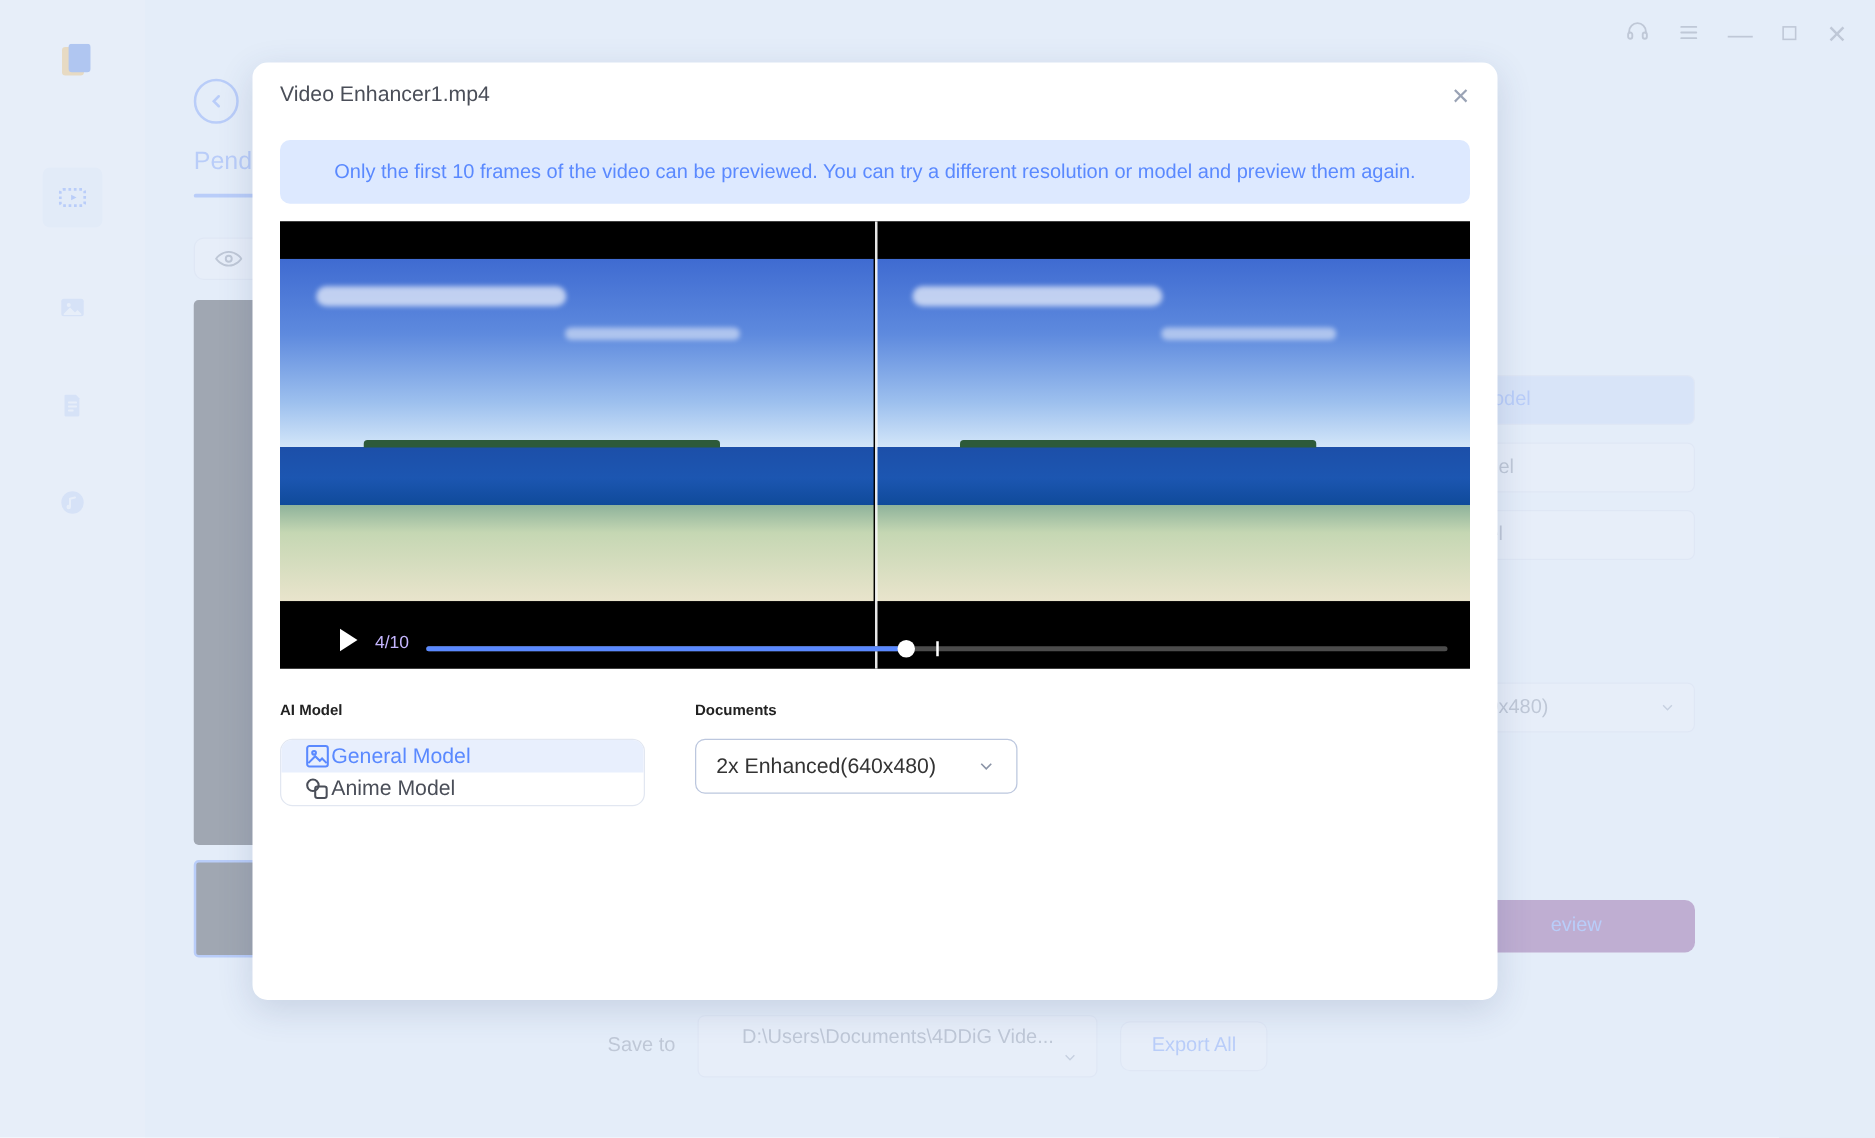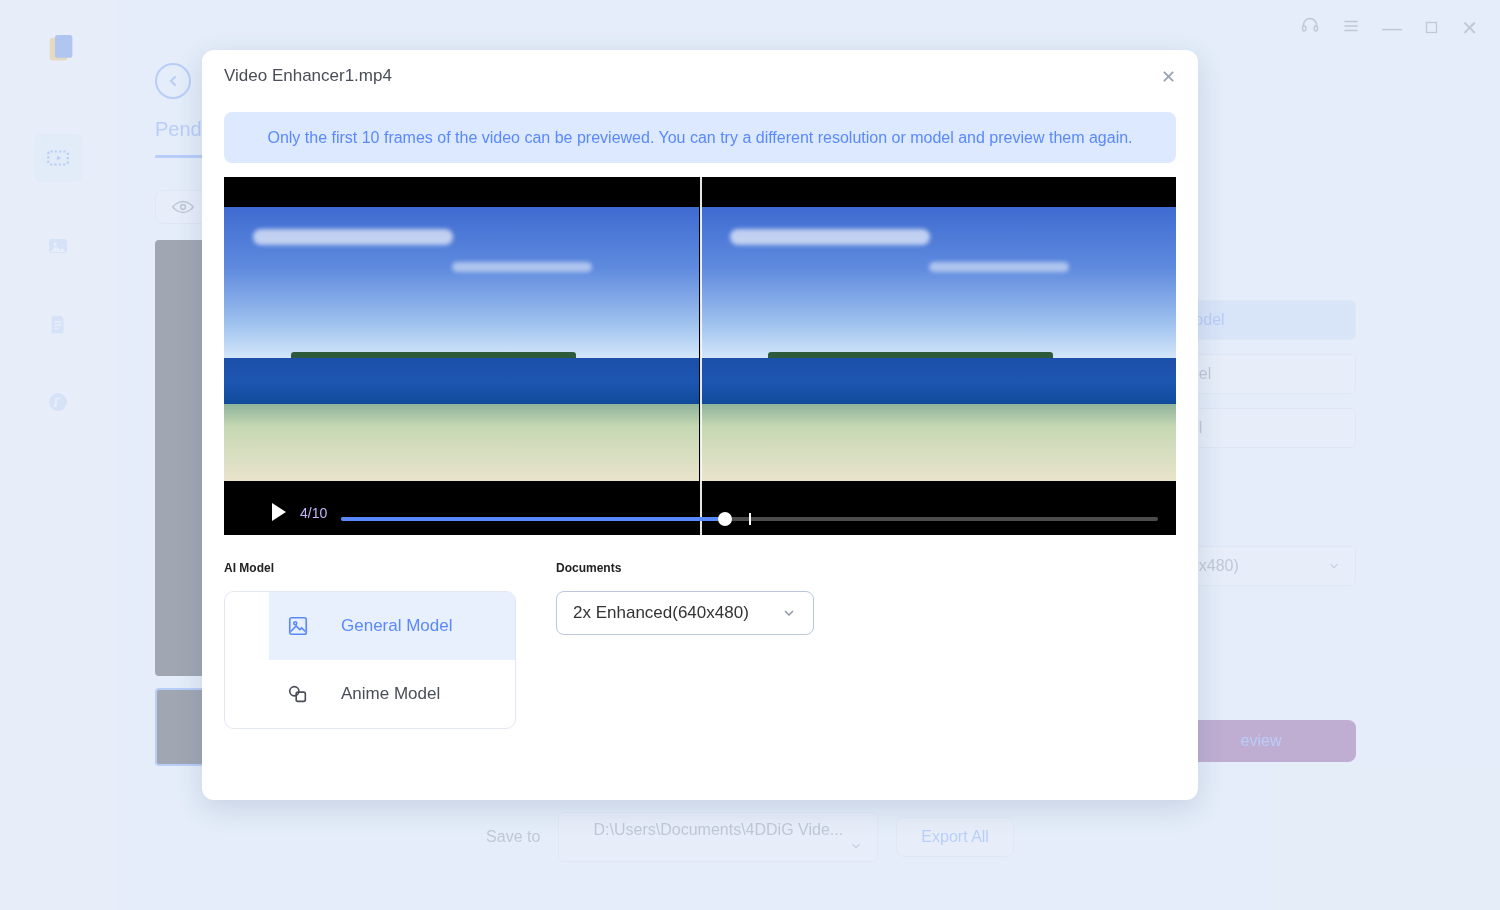--- a/index.html
+++ b/index.html
@@ -76,21 +76,21 @@
   .timeline{position:absolute;left:18px;right:18px;bottom:14px;display:flex;align-items:flex-end;gap:14px;color:#c4b5fd;font-size:14px;margin-left:30px;}
   .play-icon{width:0;height:0;border-left:14px solid #fff;border-top:9px solid transparent;border-bottom:9px solid transparent;}
   .track{flex:1;height:4px;background:#4c4c4c;border-radius:2px;position:relative;}
   .track .left-half{position:absolute;left:0;top:0;height:100%;width:47%;background:var(--accent);border-radius:2px;}
   .track .knob{position:absolute;left:47%;top:50%;width:14px;height:14px;background:#fff;border-radius:50%;transform:translate(-50%,-50%);}
   .track .stop{position:absolute;left:50%;top:50%;width:2px;height:12px;background:#fff;transform:translate(-50%,-50%);}
 
   .controls{display:flex;gap:40px;margin-top:20px;}
   .ctrl-col h4{margin:6px 0 16px 0;font-size:12px;color:#222;font-weight:600;}
   .model-list{width:292px;border:1px solid var(--border);border-radius:10px;overflow:hidden;}
-  .model-item{display:flex;align-items:center;gap:32px;padding:23px 18px;color:var(--text);font-size:17px;cursor:pointer;margin-left:44px;}
+  .model-item{display:flex;align-items:center;gap:0;padding:2px 18px;color:var(--text);font-size:17px;cursor:pointer;}
   .model-item + .model-item{}
   .model-item.sel{background:var(--accent-soft);color:var(--accent);}
   .model-item svg{flex:0 0 22px;}
 
   .res-select{width:258px;border:1px solid var(--border-strong);border-radius:8px;padding:11px 16px;display:flex;align-items:center;color:#333;font-size:17px;}
   .res-select .chev{margin-left:auto;color:#8a93a6;}
 
   .chev svg{display:block;}
 </style>
 </head>

